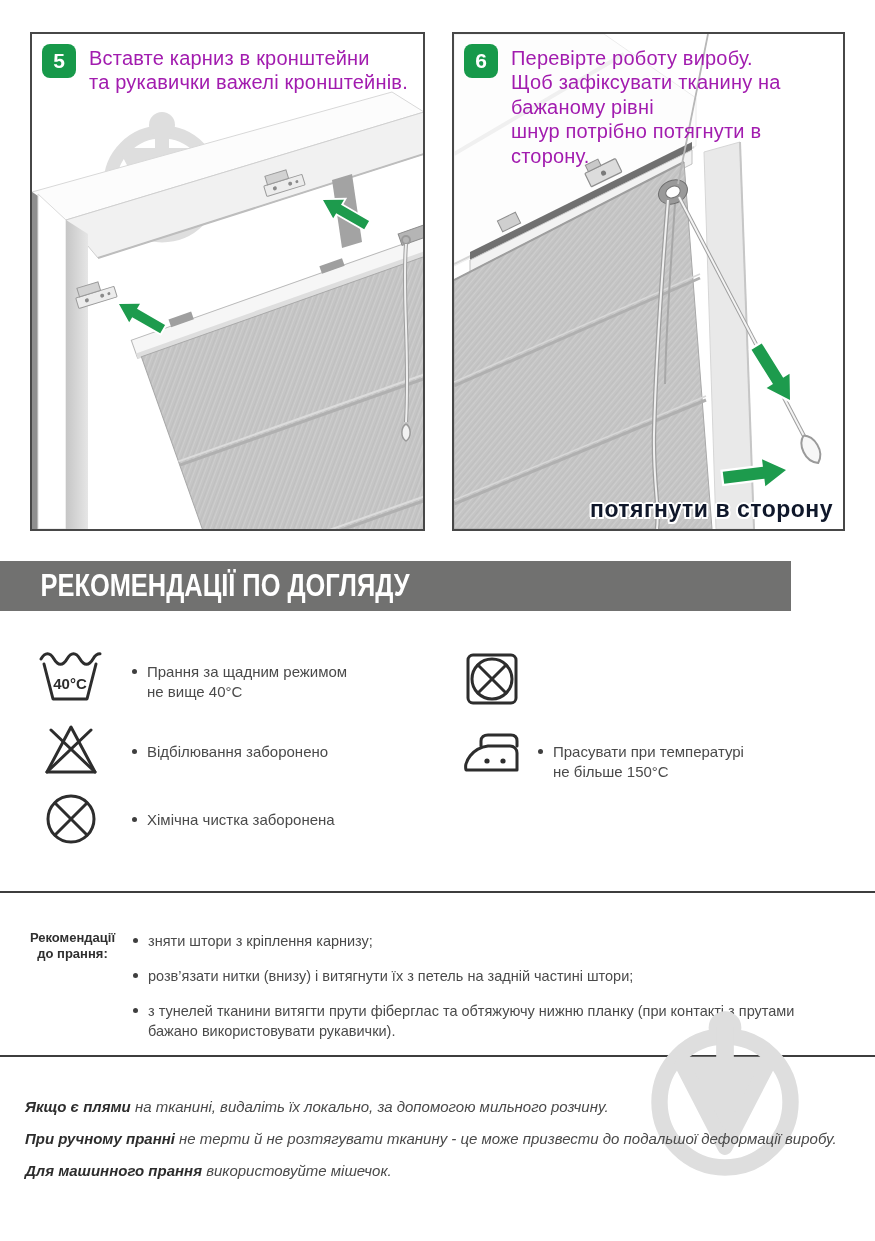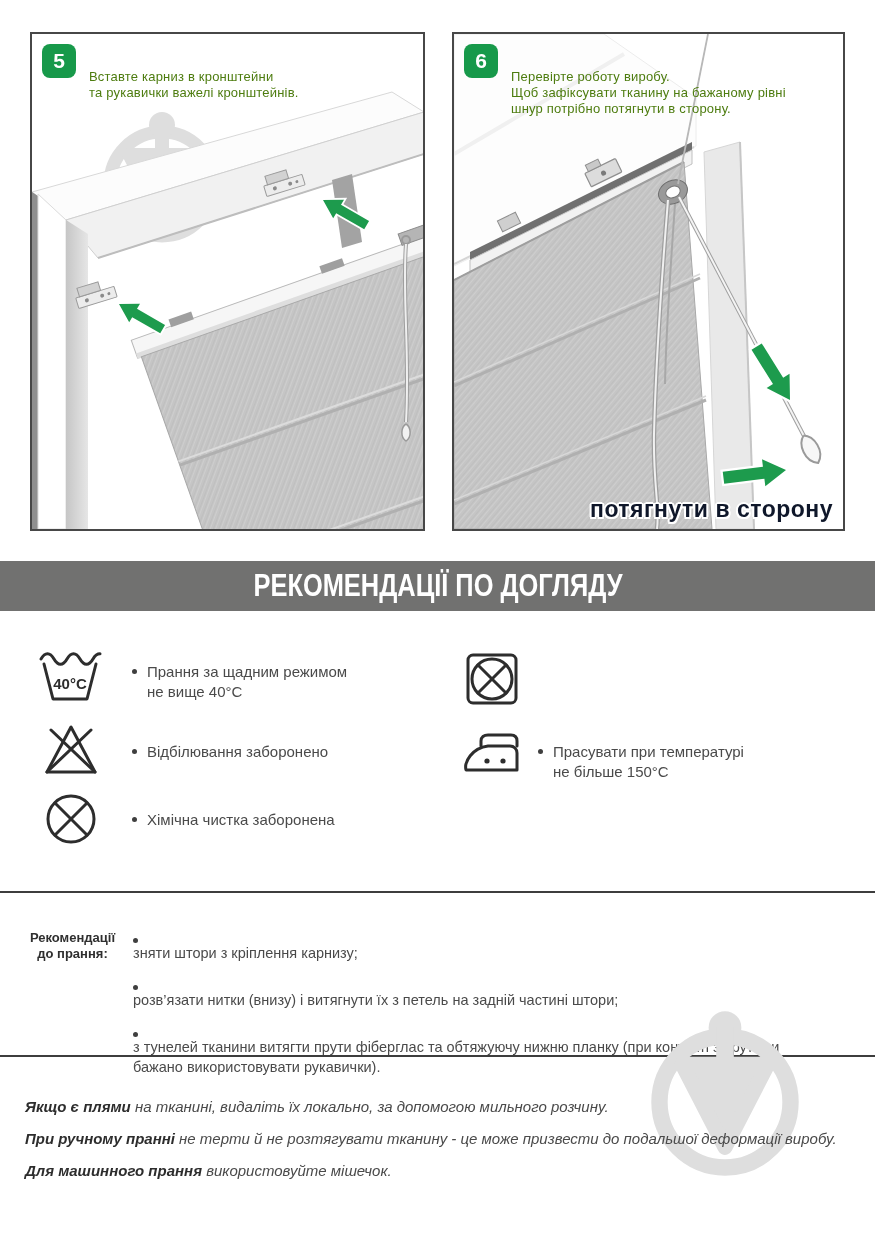--- a/index.html
+++ b/index.html
@@ -12,52 +12,52 @@
   
   .panel { position:absolute; top:32px; height:499px; background:#fff;
            border:2px solid #474747; box-sizing:border-box; }
   .panel.p5 { left:30px;  width:395px; }
   .panel.p6 { left:452px; width:393px; }
   .panel-header { position:absolute; top:10px; left:10px; right:6px;
                   display:flex; gap:13px; z-index:3; }
   .step-badge { flex:0 0 auto; width:34px; height:34px; border-radius:8px;
                 background:#17994a; color:#fff; font-size:21px; font-weight:bold;
                 display:flex; align-items:center; justify-content:center; }
-  .step-text { font-size:13px; line-height:1.22; padding-top:2px; color:#4d7c0f; letter-spacing:.2px;margin-top:23px; }
+  .step-text { font-size:20px; line-height:1.22; padding-top:2px; color:#a21caf; letter-spacing:.2px; }
   .illus { position:absolute; inset:0; width:100%; height:100%; }
   .callout { position:absolute; right:10px; bottom:6px; z-index:3;
              font-size:23px; font-weight:bold; color:#0f172a; letter-spacing:.5px;
              text-shadow:-2px 0 0 #fff,2px 0 0 #fff,0 -2px 0 #fff,0 2px 0 #fff,
                          -1.5px -1.5px 0 #fff,1.5px -1.5px 0 #fff,
                          -1.5px 1.5px 0 #fff,1.5px 1.5px 0 #fff; }
 
   
-  .banner { position:absolute; top:561px; left:0; width:875px; height:50px;
-            background:#717170; display:flex; align-items:center; justify-content:center; }
+  .banner { position:absolute; top:561px; left:0; width:791px; height:50px;
+            background:#717170; display:flex; align-items:center; }
   .banner-title { color:#fff; font-size:31px; font-weight:bold; white-space:nowrap;
                   transform:scaleX(.82); letter-spacing:0; }
 
   
   .care-icon { position:absolute; }
   .care-text { position:absolute; font-size:15px; line-height:1.3; color:#4a4a4a; }
   .brow { display:flex; margin-bottom:7px; }
   .dot { flex:0 0 5px; width:5px; height:5px; border-radius:50%; background:#3f3f3f;
          margin:7px 10px 0 0; }
   .care-svg { stroke:#2d2d2d; fill:none; stroke-width:3; stroke-linecap:round; stroke-linejoin:round; }
 
   
   .divider { position:absolute; left:0; width:875px; height:2px; background:#3d3d3d; z-index:0; }
   .wm-bottom { position:absolute; left:640px; top:1008px; z-index:1; }
 
   
   .wash-label { position:absolute; left:20px; top:930px; width:105px; text-align:center;
                 font-size:13px; font-weight:bold; line-height:1.25; color:#2f2f2f; }
   .wash-list { position:absolute; left:133px; top:931px; width:668px; font-size:14.5px;
                color:#4a4a4a; }
-  .wash-item { display:flex; margin-bottom:15px; line-height:1.38;flex-direction:column; }
+  .wash-item { display:flex; margin-bottom:15px; line-height:1.38; }
 
   
   .footer-note { position:absolute; left:25px; width:822px; font-size:15px;
                  color:#4a4a4a; z-index:2;font-style:italic; }
   .fn1 { top:1098px; } .fn2 { top:1130px; } .fn3 { top:1162px; }
   .fn-bold { font-weight:bold; color:#2d2d2d; }
 </style>
 </head>
 <body>
 

